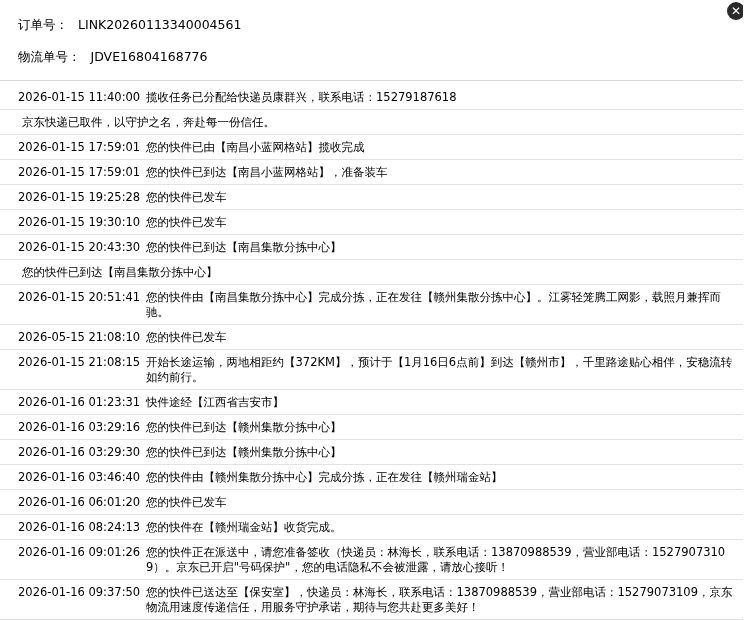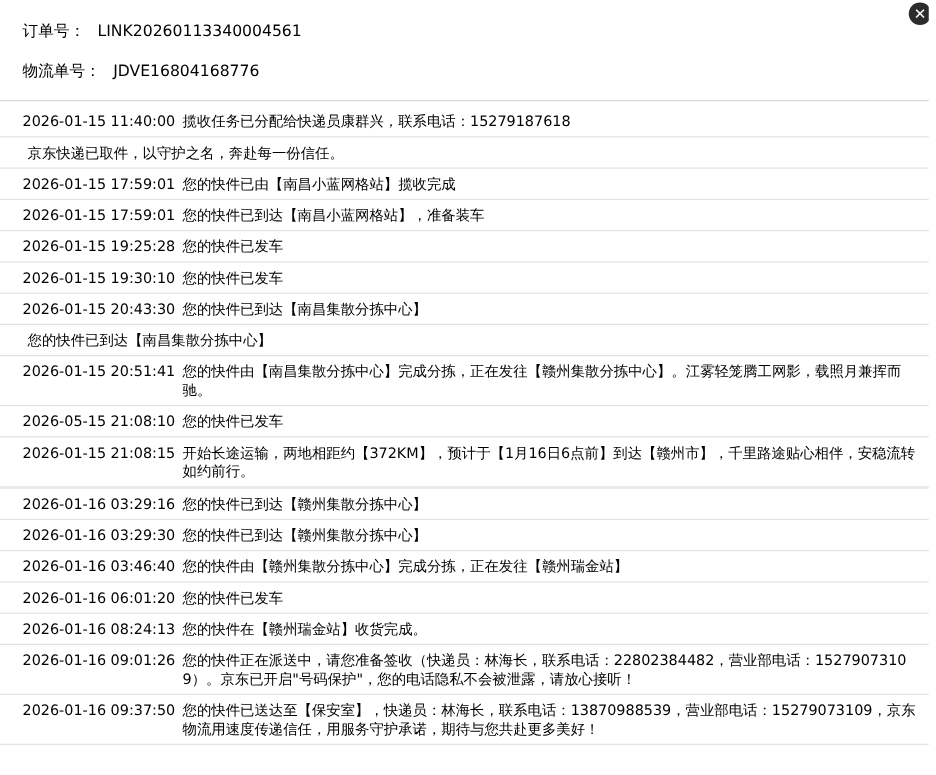--- a/index.html
+++ b/index.html
@@ -168,20 +168,24 @@
       <div class="event">
         <div class="event-time">2026-05-15 21:08:10</div>
         <div class="event-text">您的快件已发车</div>
       </div>
       <div class="event-sep"></div>
       <div class="event">
         <div class="event-time">2026-01-15 21:08:15</div>
         <div class="event-text">开始长途运输，两地相距约【372KM】，预计于【1月16日6点前】到达【赣州市】，千里路途贴心相伴，安稳流转如约前行。</div>
       </div>
       <div class="event-sep"></div>
+      <div class="event">
+        <div class="event-time">2026-01-16 01:23:31</div>
+        <div class="event-text">快件途经【江西省吉安市】</div>
+      </div>
       <div class="event-sep"></div>
       <div class="event">
         <div class="event-time">2026-01-16 03:29:16</div>
         <div class="event-text">您的快件已到达【赣州集散分拣中心】</div>
       </div>
       <div class="event-sep"></div>
       <div class="event">
         <div class="event-time">2026-01-16 03:29:30</div>
         <div class="event-text">您的快件已到达【赣州集散分拣中心】</div>
       </div>
@@ -196,21 +200,21 @@
         <div class="event-text">您的快件已发车</div>
       </div>
       <div class="event-sep"></div>
       <div class="event">
         <div class="event-time">2026-01-16 08:24:13</div>
         <div class="event-text">您的快件在【赣州瑞金站】收货完成。</div>
       </div>
       <div class="event-sep"></div>
       <div class="event">
         <div class="event-time">2026-01-16 09:01:26</div>
-        <div class="event-text">您的快件正在派送中，请您准备签收（快递员：林海长，联系电话：22802384482，营业部电话：15279073109）。京东已开启"号码保护"，您的电话隐私不会被泄露，请放心接听！</div>
+        <div class="event-text">您的快件正在派送中，请您准备签收（快递员：林海长，联系电话：13870988539，营业部电话：15279073109）。京东已开启"号码保护"，您的电话隐私不会被泄露，请放心接听！</div>
       </div>
       <div class="event-sep"></div>
       <div class="event">
         <div class="event-time">2026-01-16 09:37:50</div>
         <div class="event-text">您的快件已送达至【保安室】，快递员：林海长，联系电话：13870988539，营业部电话：15279073109，京东物流用速度传递信任，用服务守护承诺，期待与您共赴更多美好！</div>
       </div>
       <div class="event-sep"></div>
     </div>
 
   <div class="scroll-strip"></div>

